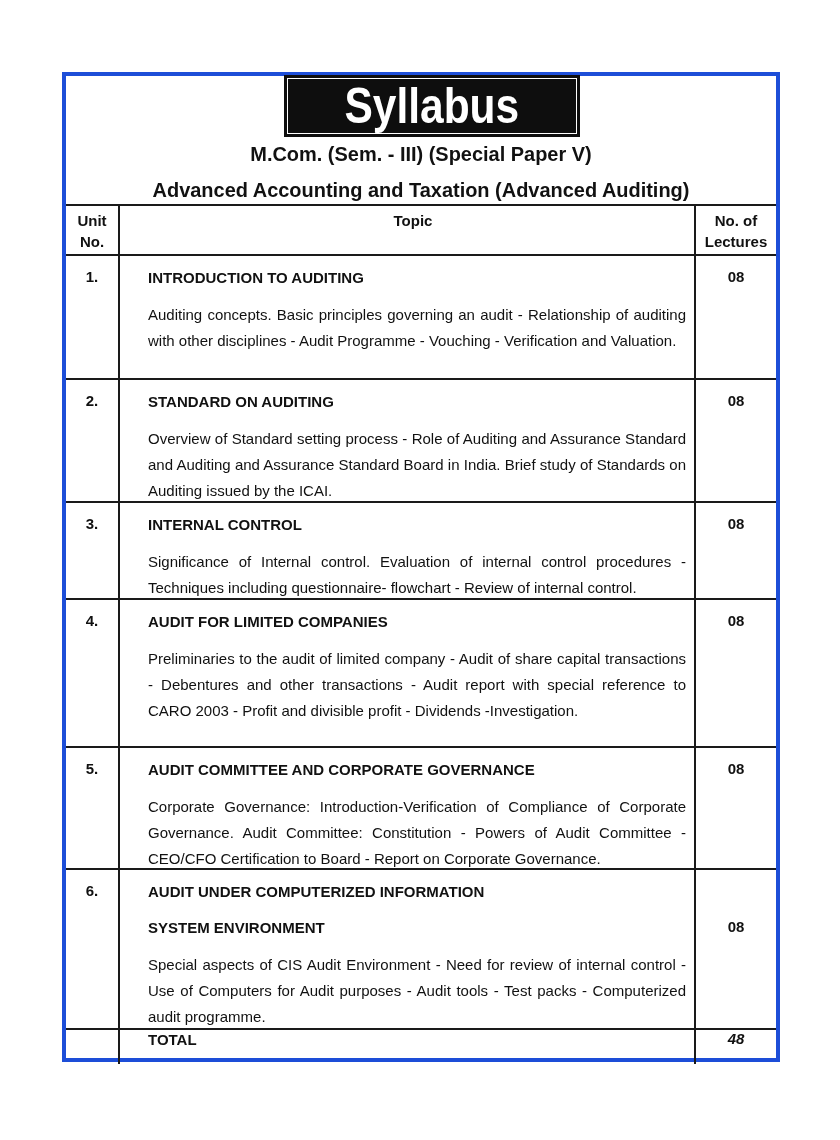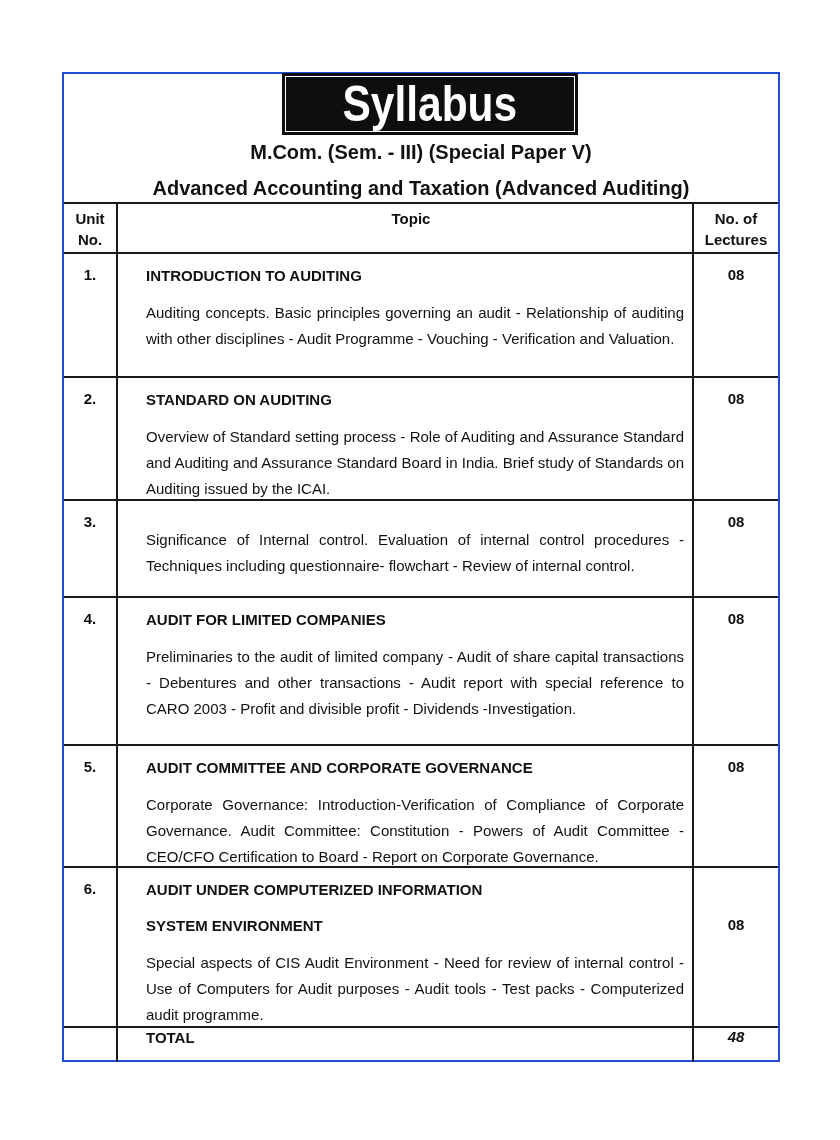--- a/index.html
+++ b/index.html
@@ -1,21 +1,21 @@
 <!DOCTYPE html>
 <html><head>
 <meta charset="utf-8">
 <style>
   * { box-sizing: border-box; margin: 0; padding: 0; }
   html, body { width: 840px; height: 1140px; background: #ffffff; }
   body { font-family: "Liberation Sans", sans-serif; color: #111; position: relative; }
 
   .frame {
     position: absolute; left: 62px; top: 72px; width: 718px; height: 990px;
-    border: 2px solid #1d4ed8;
+    border: 4px solid #1d4ed8;
   }
   .title-area { position: relative; height: 130px; border-bottom: 2px solid #1a1a1a; }
   .badge {
     position: absolute; left: 218px; top: -1px; width: 296px; height: 62px;
     background: #0e0e0e; border: 1px solid #0e0e0e;
     outline: 1px solid #ffffff; outline-offset: -4px;
     display: flex; align-items: center; justify-content: center;
   }
   .badge span {
     color: #fff; font-weight: bold; font-size: 50px; letter-spacing: 0px;
@@ -82,20 +82,21 @@
     <div class="c2">
       <div class="topic-title">STANDARD ON AUDITING</div>
       <div class="topic-desc">Overview of Standard setting process - Role of Auditing and Assurance Standard and Auditing and Assurance Standard Board in India. Brief study of Standards on Auditing issued by the ICAI.</div>
     </div>
     <div class="c3">08</div>
   </div>
 
   <div class="row" style="height:97px;">
     <div class="c1">3.</div>
     <div class="c2">
+      <div class="topic-title">INTERNAL CONTROL</div>
       <div class="topic-desc">Significance of Internal control. Evaluation of internal control procedures - Techniques including questionnaire- flowchart - Review of internal control.</div>
     </div>
     <div class="c3">08</div>
   </div>
 
   <div class="row" style="height:148px;">
     <div class="c1">4.</div>
     <div class="c2">
       <div class="topic-title">AUDIT FOR LIMITED COMPANIES</div>
       <div class="topic-desc">Preliminaries to the audit of limited company - Audit of share capital transactions - Debentures and other transactions - Audit report with special reference to CARO 2003 - Profit and divisible profit - Dividends -Investigation.</div>

